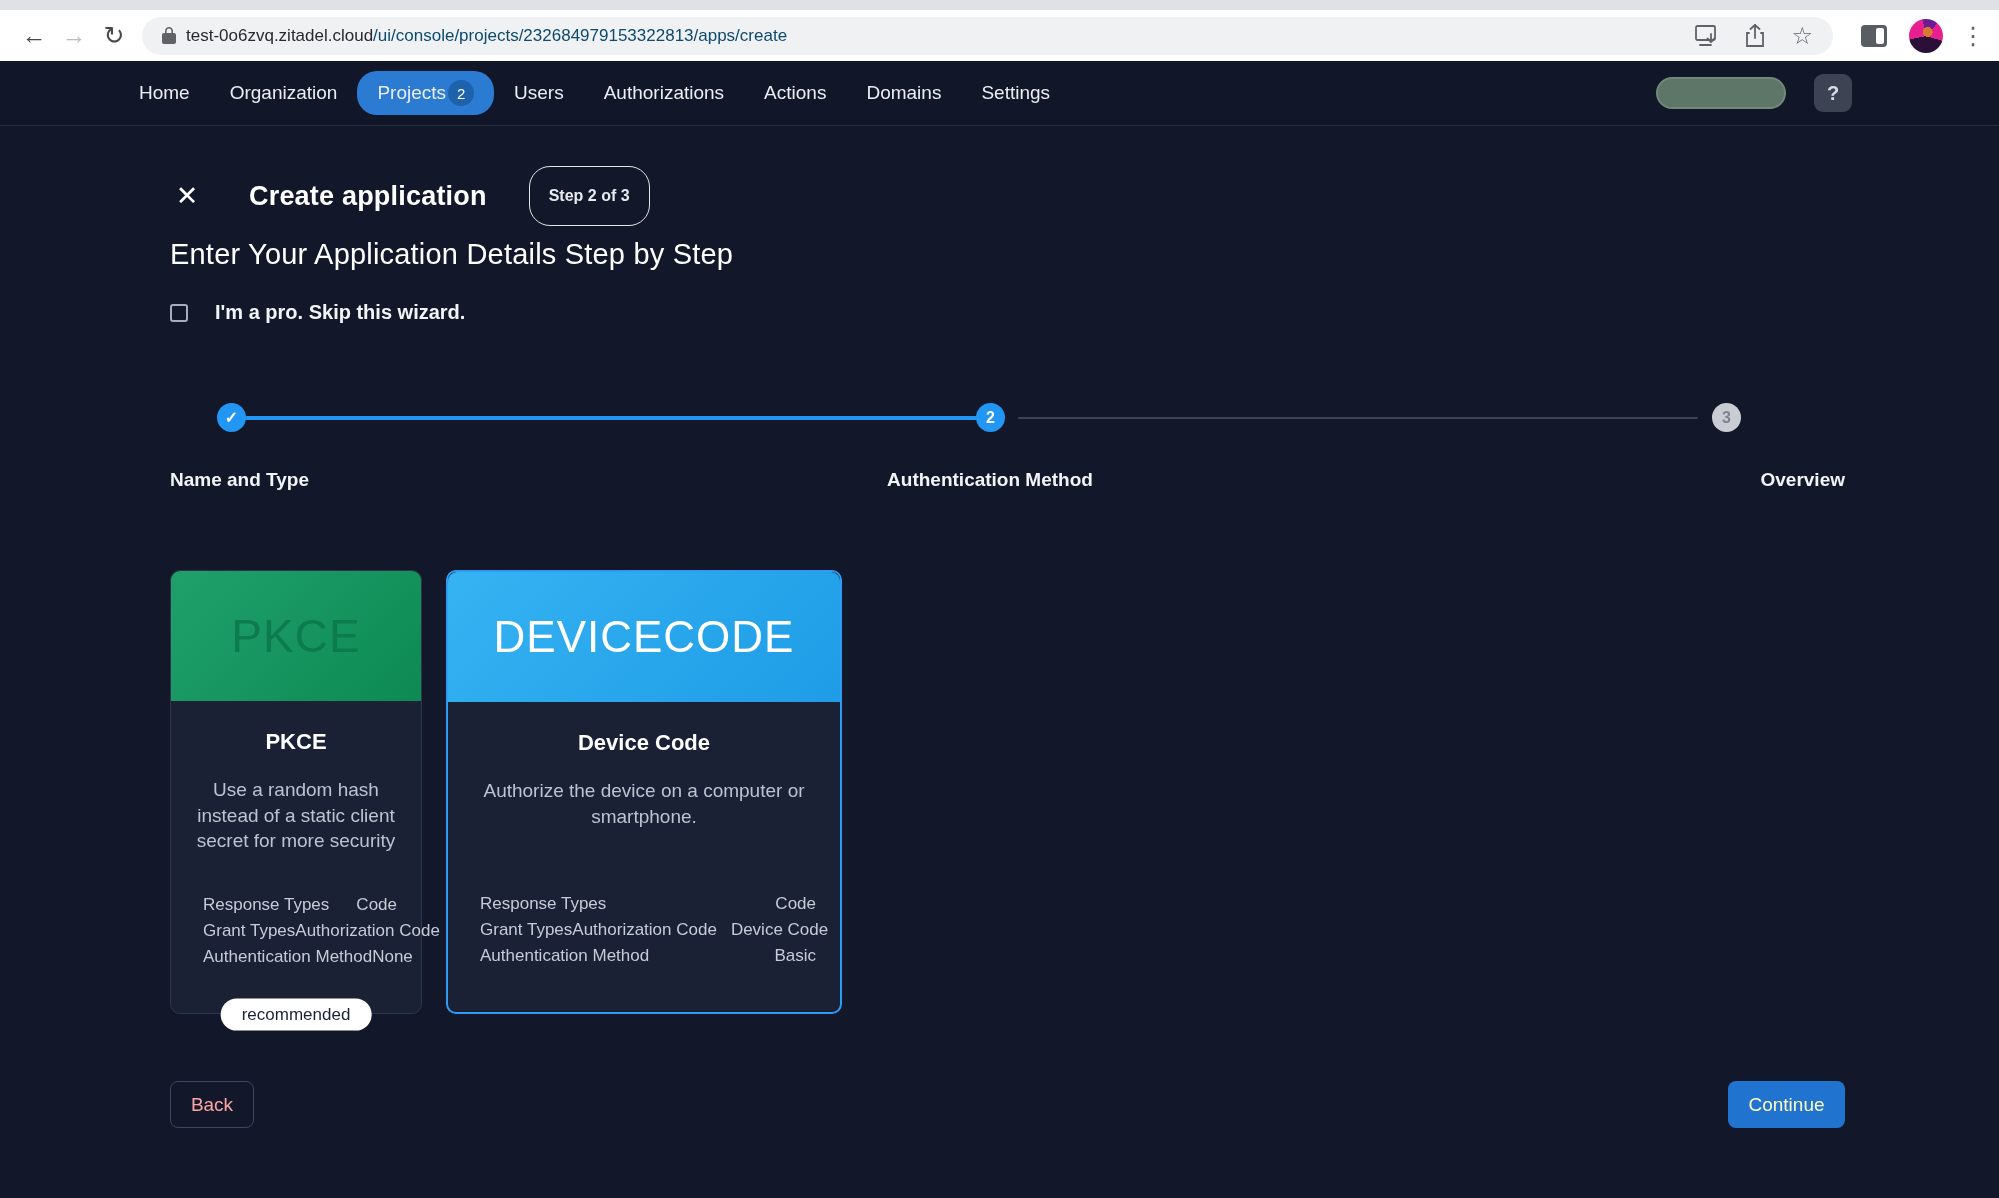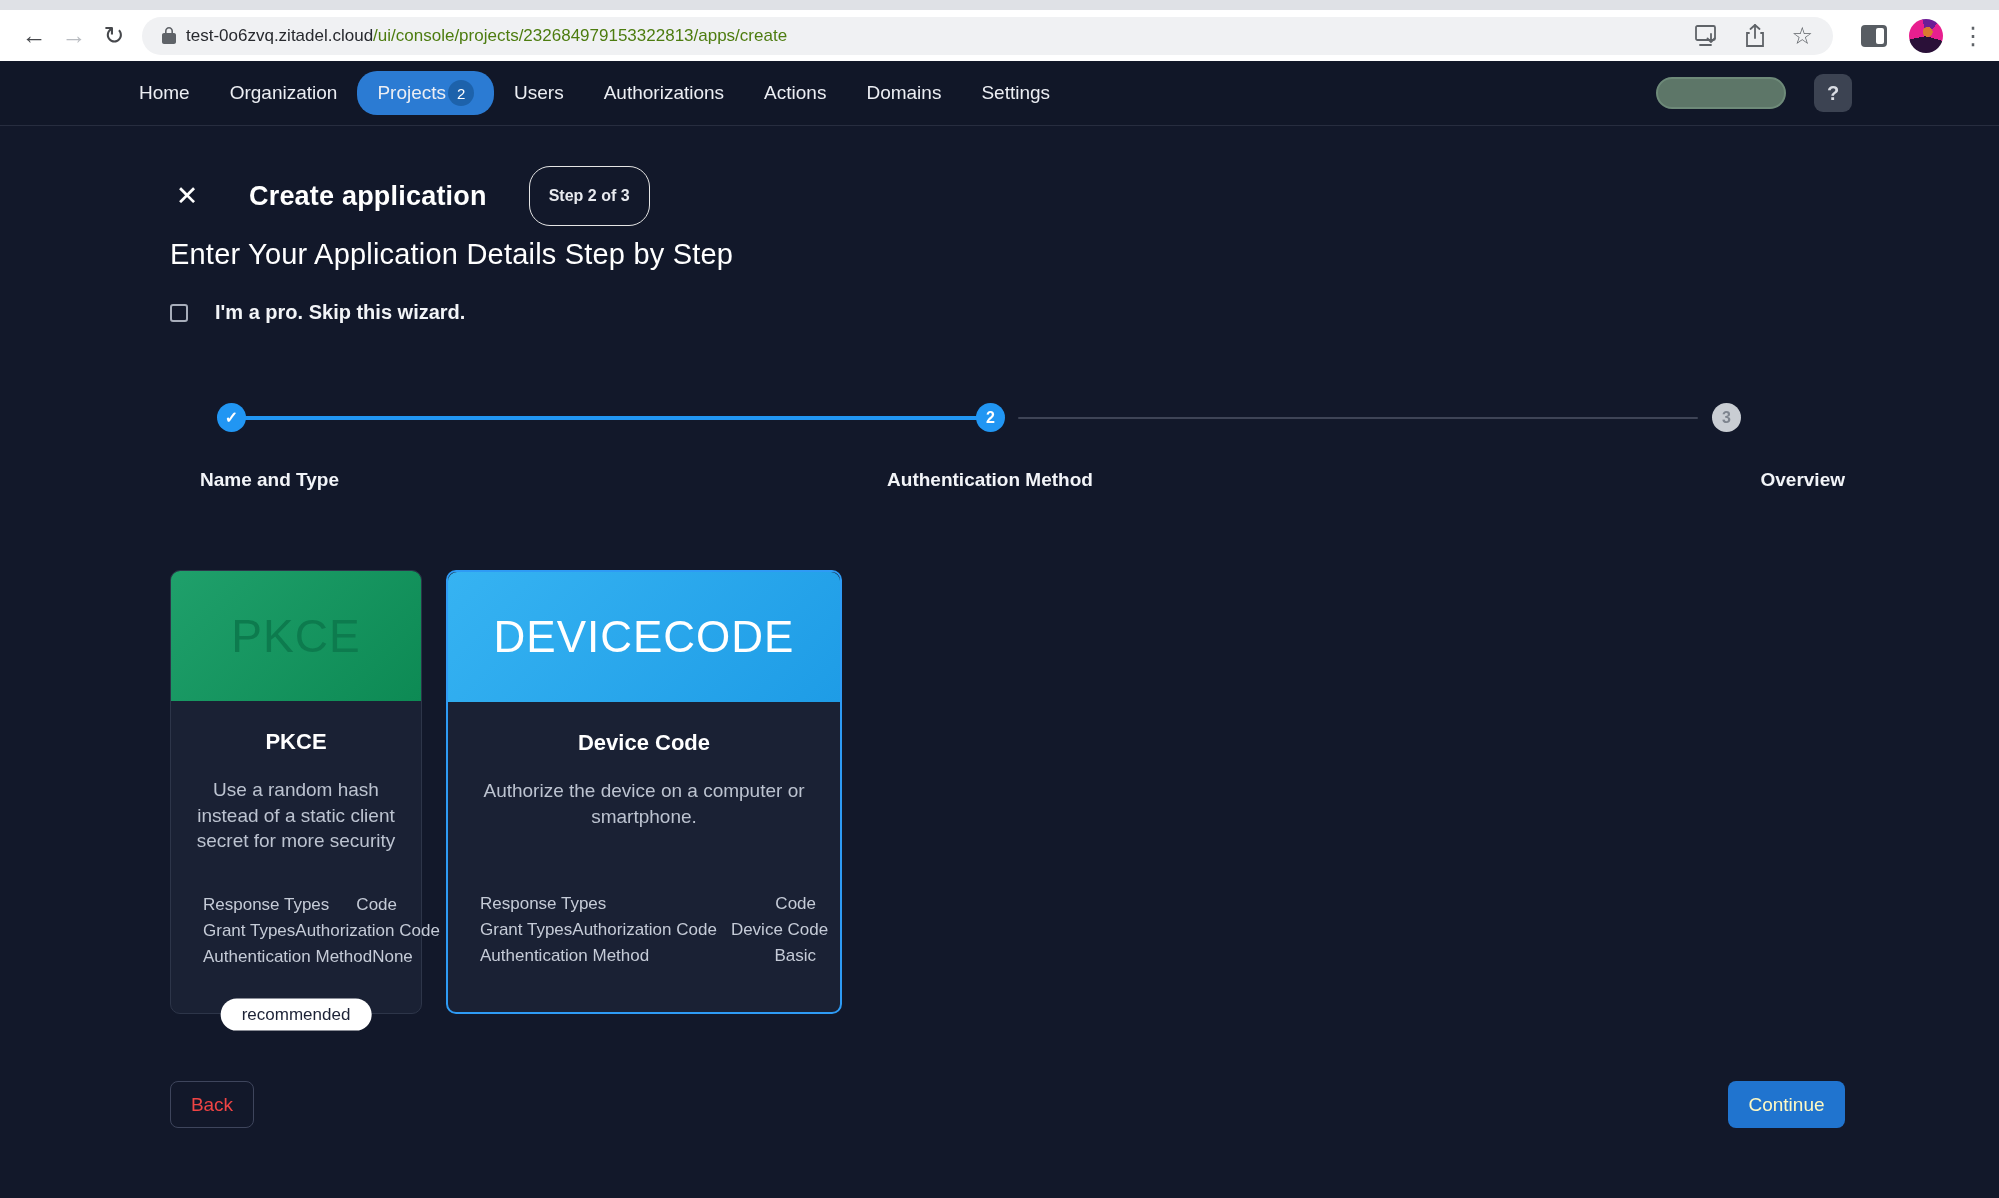--- a/index.html
+++ b/index.html
@@ -10,21 +10,21 @@
   .chrome { width:100%; height:61px; background:#fff; }
   .chrome-topstrip { height:10px; background:#dfe1e6; }
   .chrome-toolbar { height:51px; display:flex; align-items:center; padding:0 14px; background:#fff; }
   .tb-ic { width:40px; height:40px; display:flex; align-items:center; justify-content:center;
            font-size:25px; color:#46484c; border-radius:50%; flex:0 0 auto; }
   .tb-ic.disabled { color:#b9bcc1; }
   .urlbar { flex:1; height:38px; background:#f0f1f3; border-radius:19px; margin:0 12px 0 8px;
             display:flex; align-items:center; padding:0 14px; min-width:0; }
   .lock-icon { margin:0 10px 0 6px; flex:0 0 auto; display:flex; }
   .url-text { font-size:17px; color:#27292e; white-space:nowrap; overflow:hidden; }
-  .url-text .path { color:#4d7c0f; }
+  .url-text .path { color:#0c4a6e; }
   .urlbar-right { margin-left:auto; display:flex; align-items:center; gap:26px; padding-right:6px; }
   .svg-ic { display:flex; align-items:center; justify-content:center; }
   .star-ic { font-size:24px; color:#5f6368; line-height:1; }
   .sidepanel-ic { width:26px; height:22px; background:#585d63; border-radius:4px; position:relative; margin-left:16px; }
   .sidepanel-ic::after { content:""; position:absolute; right:3px; top:3px; bottom:3px; width:8px;
                          background:#fff; border-radius:2px; }
   .avatar { width:34px; height:34px; border-radius:50%; margin-left:22px;
             background:
               radial-gradient(circle at 55% 38%, #d97a2e 0 17%, rgba(0,0,0,0) 18%),
               conic-gradient(from 150deg, #2a1038 0 30%, #e81f8f 30% 55%, #6c1d96 55% 70%, #e81f8f 70% 88%, #2a1038 88% 100%); }
@@ -64,21 +64,21 @@
   .stepper { position:relative; margin-top:79px; height:104px; }
   .step-line { position:absolute; border-radius:2px; }
   .step-line.blue { left:62px; width:758px; top:13px; height:4px; background:#2196f3; }
   .step-line.grey { left:848px; width:680px; top:14px; height:2px; background:#3e4456; }
   .step-circle { position:absolute; top:0; width:29px; height:29px; border-radius:50%;
                  display:flex; align-items:center; justify-content:center; font-size:16px; font-weight:700; }
   .step-circle.done, .step-circle.active { background:#2196f3; color:#fff; }
   .step-circle.pending { background:#c9cdd3; color:#7e848e; }
   .sc1 { left:47px; } .sc2 { left:806px; } .sc3 { left:1542px; }
   .step-label { position:absolute; top:66px; font-size:19px; font-weight:600; color:#f2f4f8; white-space:nowrap; }
-  .sl1 { left:0;margin-left:30px; } .sl2 { left:820px; transform:translateX(-50%); } .sl3 { right:0; }
+  .sl1 { left:0; } .sl2 { left:820px; transform:translateX(-50%); } .sl3 { right:0; }
 
   
   .cards-row { display:flex; gap:24px; margin-top:63px; }
   .app-card { height:444px; border-radius:10px; background:#1a2134; border:1px solid #2d3549;
               position:relative; display:flex; flex-direction:column; overflow:visible; }
   .app-card.pkce { width:252px; }
   .app-card.devicecode { width:396px; border:2px solid #2e9bf5; }
   .card-banner { height:130px; border-radius:9px 9px 0 0; display:flex; align-items:center; justify-content:center; }
   .pkce .card-banner { background:linear-gradient(135deg,#1fa06b,#0d8a54); }
   .devicecode .card-banner { background:linear-gradient(135deg,#36b3f2,#1e9ce6); }
@@ -93,21 +93,21 @@
   .detail-label { white-space:nowrap;margin-left:8px; }
   .detail-values { margin-left:auto; display:flex; gap:14px; white-space:nowrap; }
   .rec-badge { position:absolute; left:50%; bottom:0; transform:translate(-50%,55%);
                background:#fff; color:#1c2236; font-size:17px; font-weight:500;
                padding:6px 21px; border-radius:17px; white-space:nowrap; }
 
   
   .actions-row { display:flex; justify-content:space-between; margin-top:67px; }
   .btn { font-size:19px; border-radius:8px; display:flex; align-items:center; justify-content:center;
          height:47px; cursor:pointer; }
-  .btn-back { width:84px; border:1px solid #3e455c; color:#ef4444; background:transparent; }
+  .btn-back { width:84px; border:1px solid #3e455c; color:#fca5a5; background:transparent; }
   .btn-continue { width:117px; background:#2074cf; color:#fef9c3; font-weight:500; border:none; }
 </style>
 </head>
 <body>
 
 <div class="chrome">
   <div class="chrome-topstrip"></div>
   <div class="chrome-toolbar">
     <div class="tb-ic">←</div>
     <div class="tb-ic disabled">→</div>

